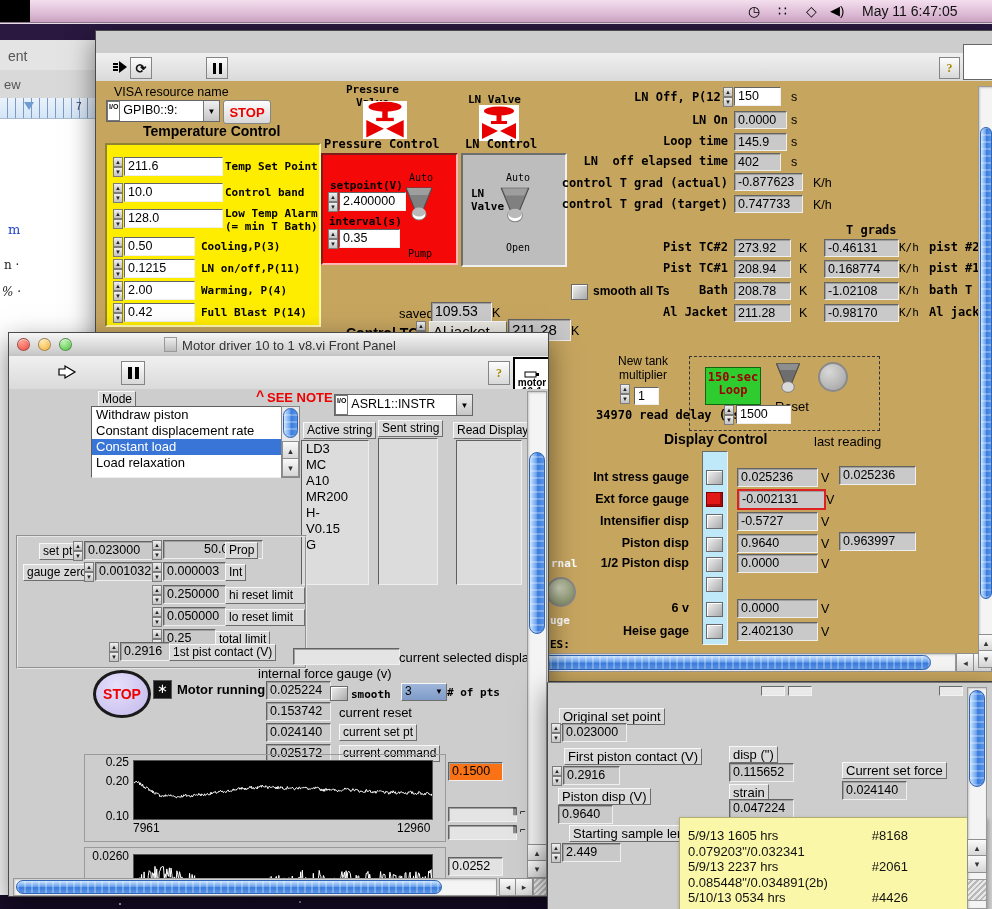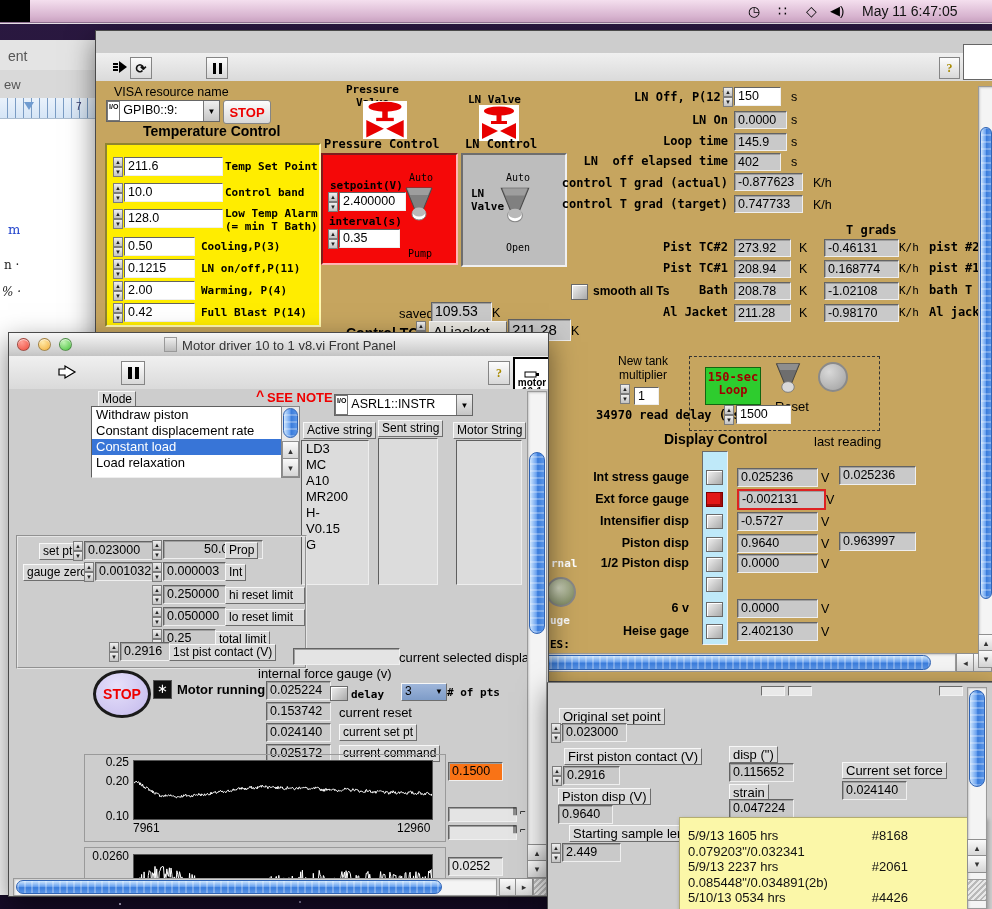--- a/index.html
+++ b/index.html
@@ -399,21 +399,21 @@
         <div>LD3</div>
         <div>MC</div>
         <div>A10</div>
         <div>MR200</div>
         <div>H-</div>
         <div>V0.15</div>
         <div>G</div>
       </div>
       <span class="tag" style="left:369px;top:31px;">Sent string</span>
       <div class="listbox" style="left:369px;top:49px;width:58px;height:145px;background:#dcdcdc;"></div>
-      <span class="tag" style="left:444px;top:33px;">Motor String</span>
+      <span class="tag" style="left:444px;top:33px;">Read Display</span>
       <div class="listbox" style="left:447px;top:51px;width:64px;height:143px;background:#dcdcdc;"></div>
 
       <div class="abs" style="left:7px;top:146px;width:287px;height:130px;border:2px groove #e5e5e5;"></div>
       <span class="tag" style="left:30px;top:154px;">set pt</span>
       <span class="spin" style="left:64px;top:152px;">
           <i>▲</i>
           <i>▼</i>
         </span>
       <span class="fld" style="left:75px;top:152px;width:64px;height:16px;">0.023000</span>
       <span class="tag" style="left:14px;top:175px;">gauge zero</span>
@@ -461,21 +461,21 @@
 
       <span class="fld" style="left:284px;top:259px;width:100px;height:14px;background:#e4e4e4;"></span>
       <span class="sl" style="left:390px;top:261px;font-size:13px;">current selected displac</span>
 
       <span class="abs" style="left:84px;top:281px;width:52px;height:42px;border-radius:50%;background:radial-gradient(circle at 40% 30%,#e6e0fa,#c3b9ec);border:3px solid #1a1a1a;color:#e00;font-weight:bold;font-size:14px;display:flex;align-items:center;justify-content:center;">STOP</span>
       <span class="abs" style="left:144px;top:291px;width:17px;height:17px;background:#111;color:#fff;font-size:13px;text-align:center;line-height:16px;border:1px solid #555;">∗</span>
       <span class="bl" style="left:168px;top:293px;font-size:13px;">Motor running</span>
       <span class="sl" style="left:249px;top:277px;font-size:13px;">internal force gauge (v)</span>
       <span class="fld" style="left:257px;top:292px;width:58px;height:16px;">0.025224</span>
       <span class="b3d" style="left:321px;top:297px;width:16px;height:13px;"></span>
-      <span class="ml" style="left:342px;top:299px;">delay</span>
+      <span class="ml" style="left:342px;top:299px;">smooth</span>
       <span class="tag" style="left:392px;top:294px;width:38px;height:14px;background:linear-gradient(#9fb6da,#7e9cc8);display:flex;justify-content:space-between;">
           <span>3</span>
           <span style="font-size:8px;">▼</span>
         </span>
       <span class="ml" style="left:438px;top:297px;"># of pts</span>
       <span class="fld" style="left:257px;top:313px;width:58px;height:16px;">0.153742</span>
       <span class="sl" style="left:330px;top:316px;font-size:13px;">current reset</span>
       <span class="fld" style="left:257px;top:334px;width:58px;height:16px;">0.024140</span>
       <span class="tag" style="left:330px;top:335px;">current set pt</span>
       <span class="fld" style="left:257px;top:355px;width:58px;height:16px;">0.025172</span>

